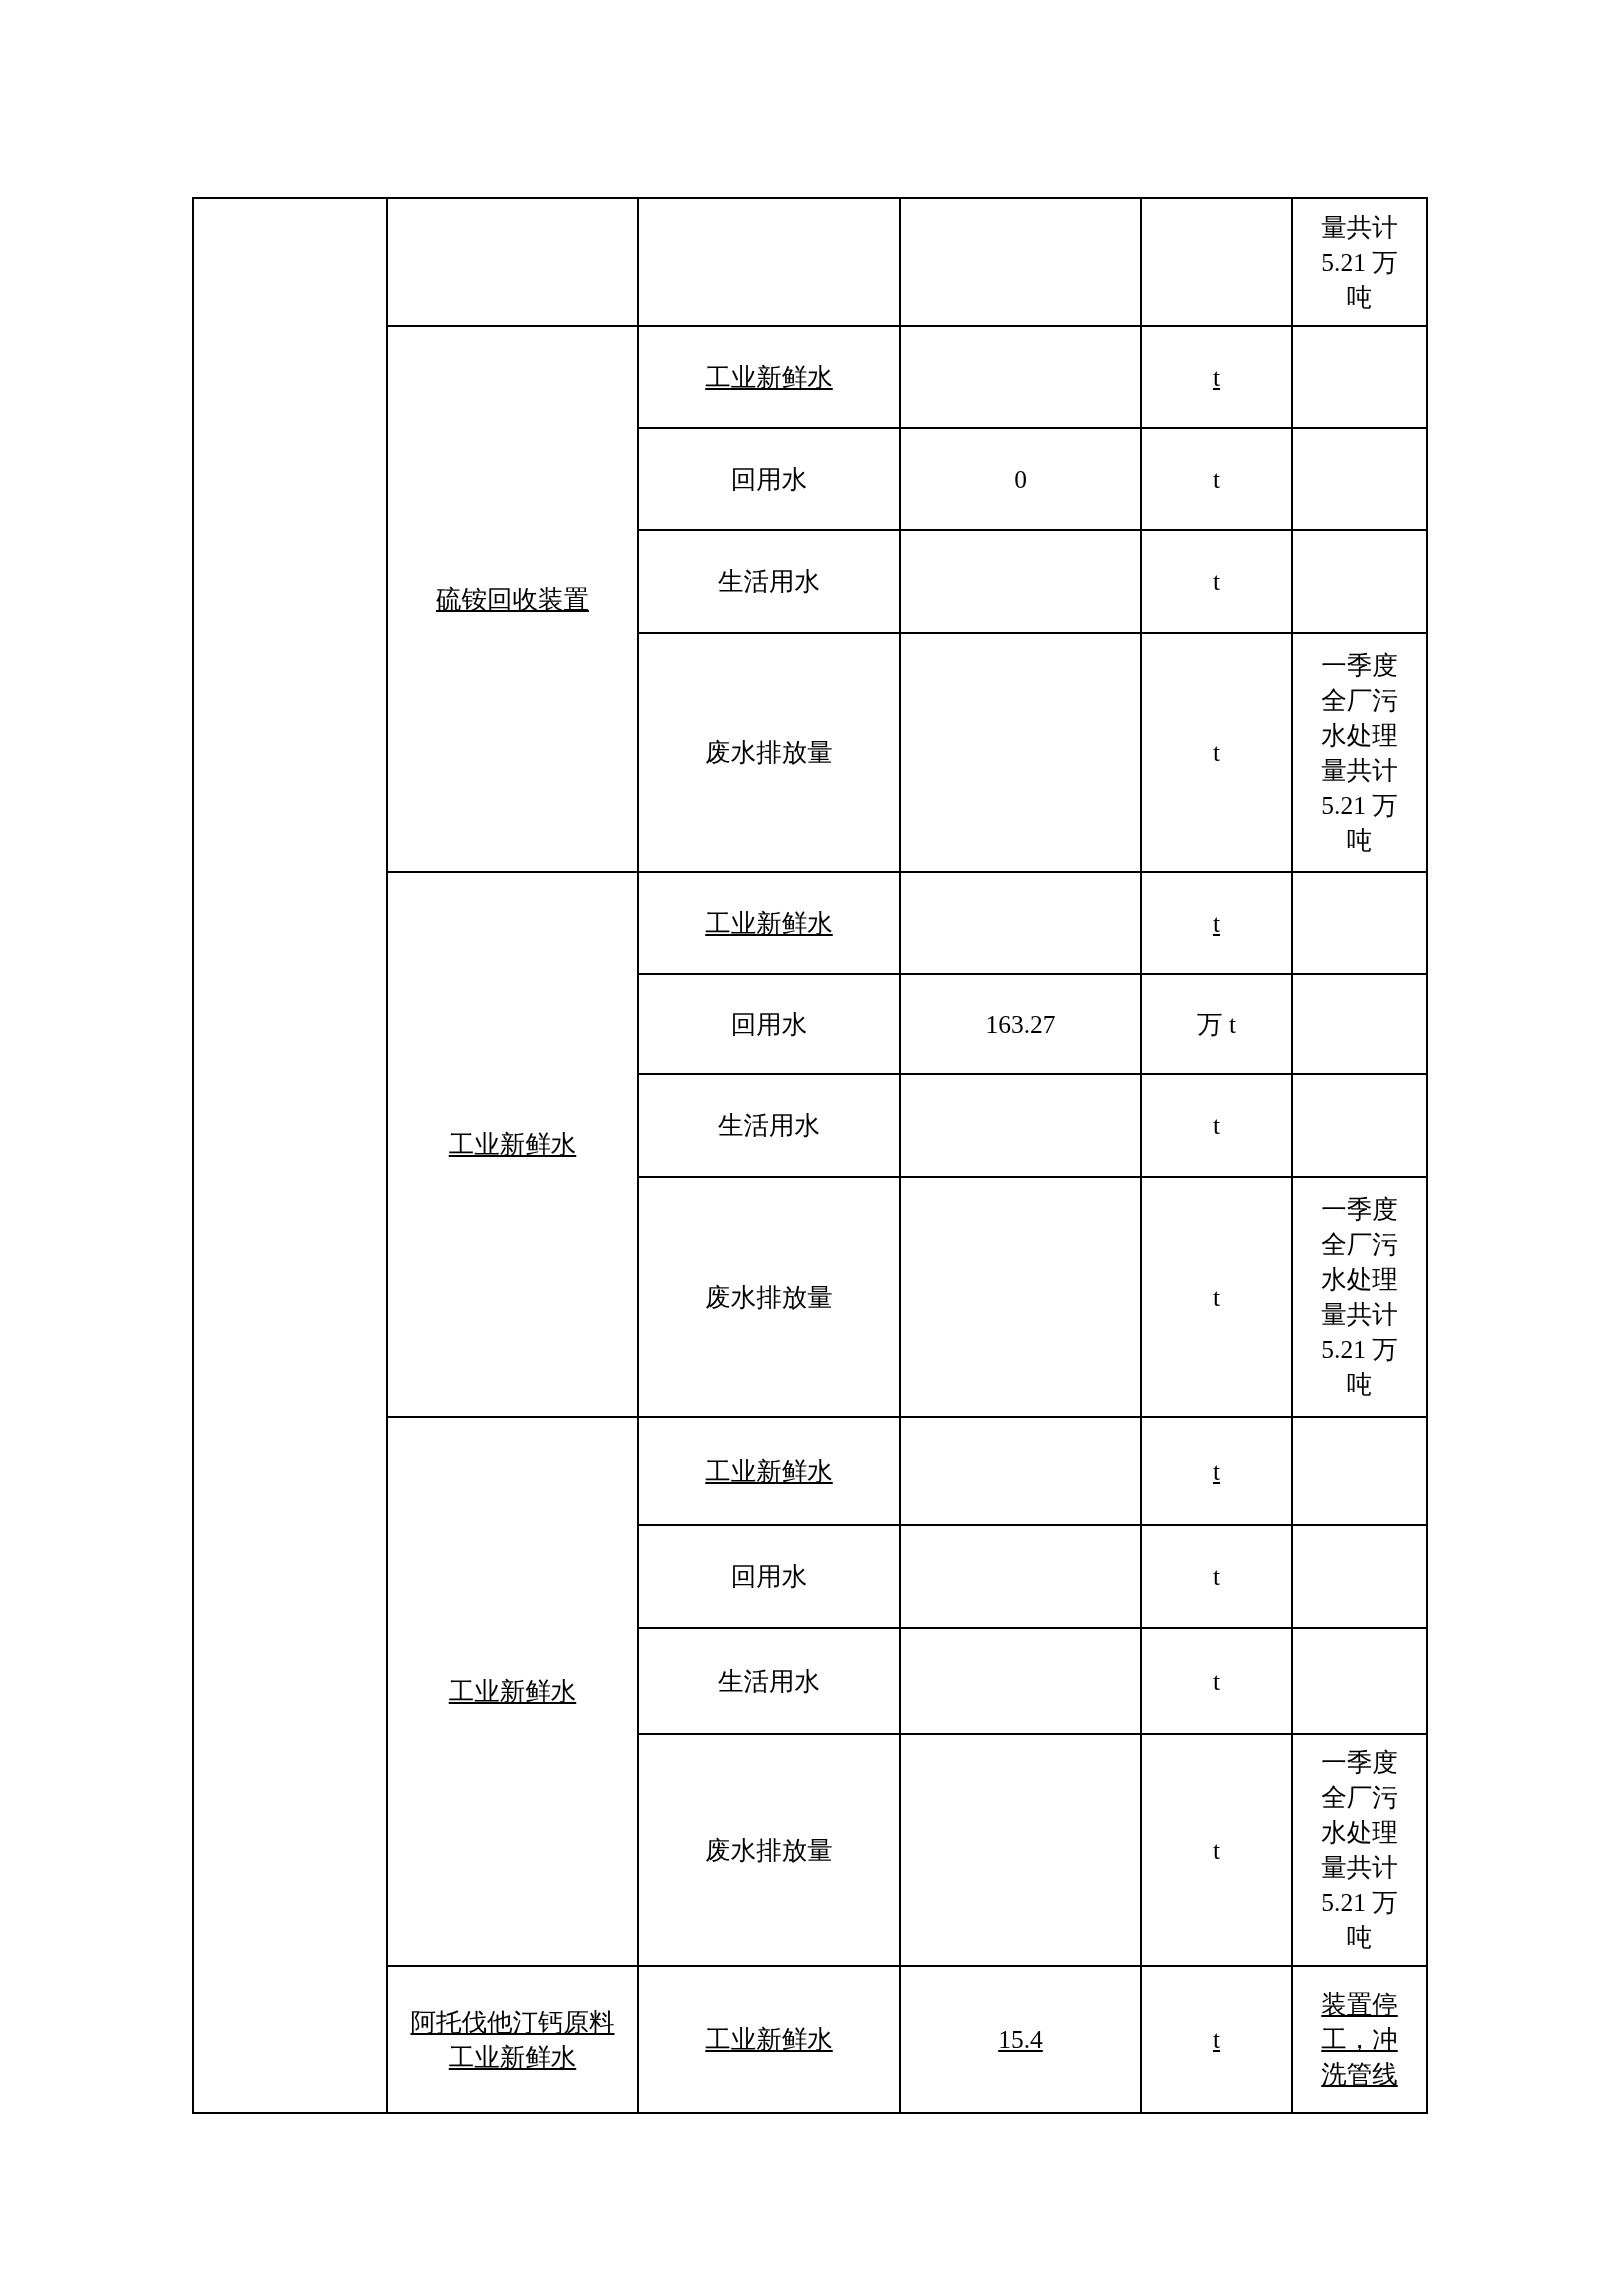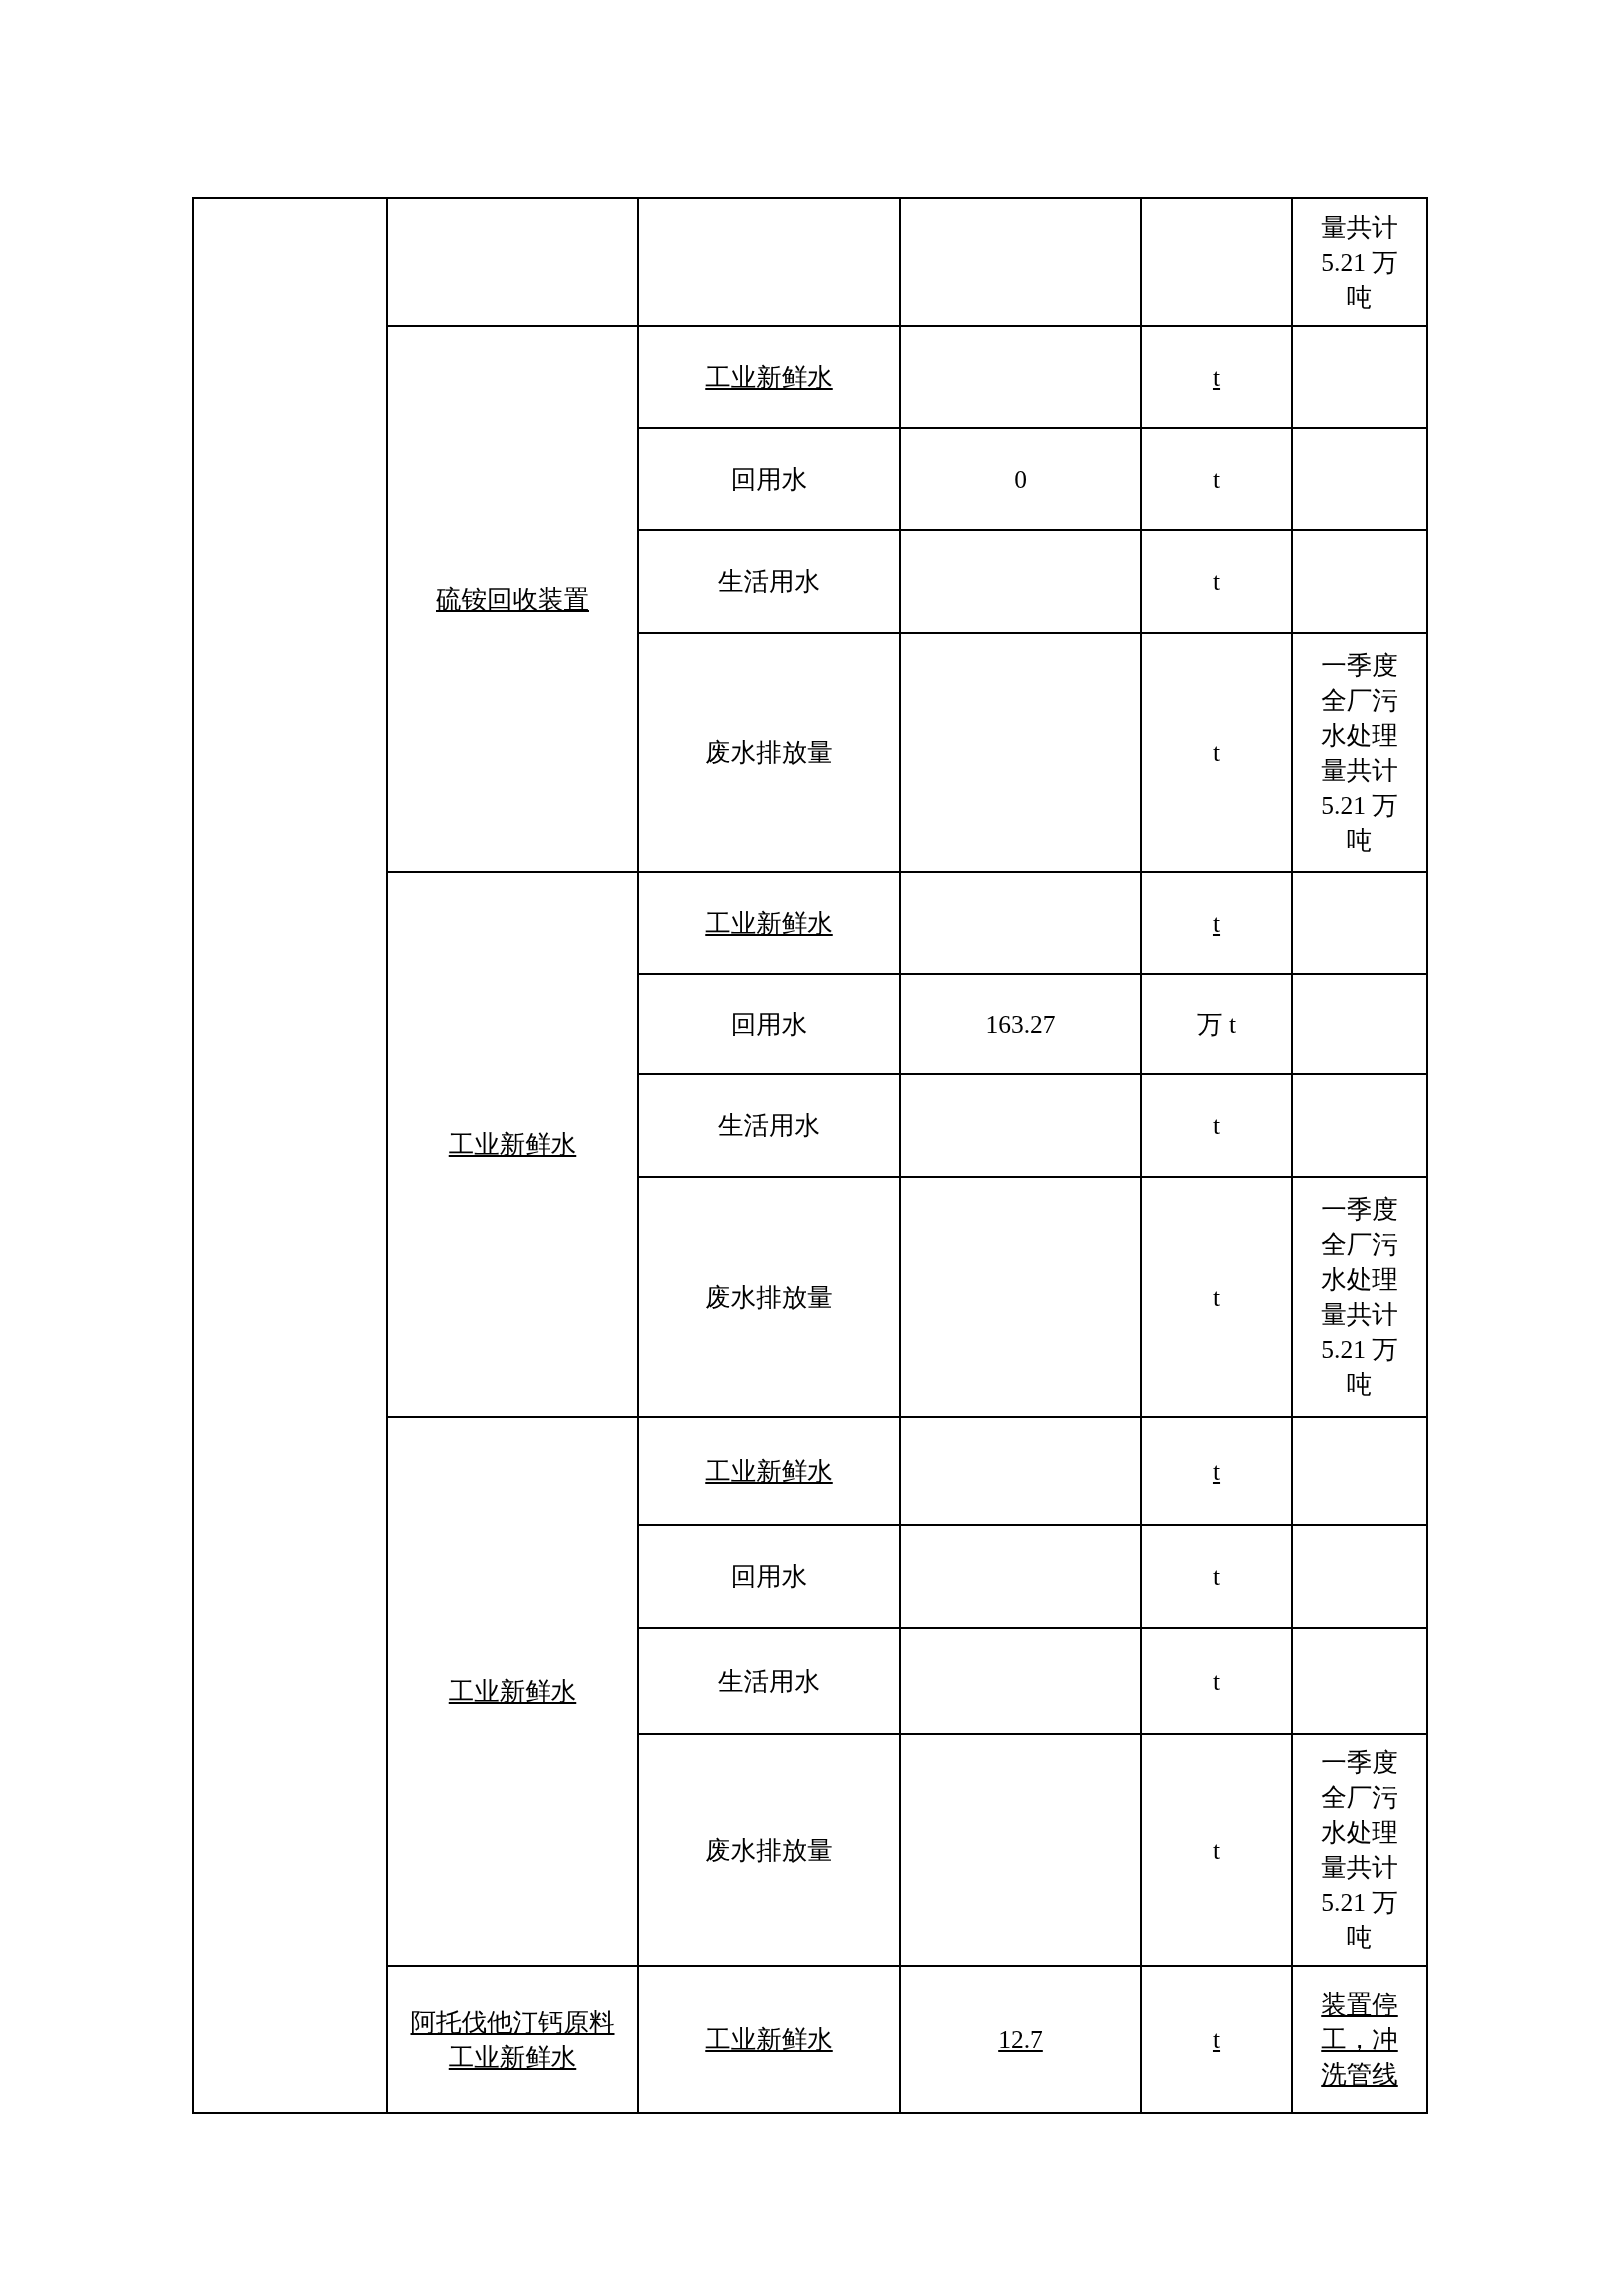--- a/index.html
+++ b/index.html
@@ -164,21 +164,21 @@
 水处理
 量共计
 5.21 万
 吨</td>
     </tr>
 
     <tr class="grp-top" style="height:147px">
       <td class="device-cell">阿托伐他汀钙原料
 工业新鲜水</td>
       <td>工业新鲜水</td>
-      <td>12.7</td>
+      <td>15.4</td>
       <td>t</td>
       <td class="multiline">装置停
 工，冲
 洗管线</td>
     </tr>
   </tbody>
     </table>
 </div>
 
 

